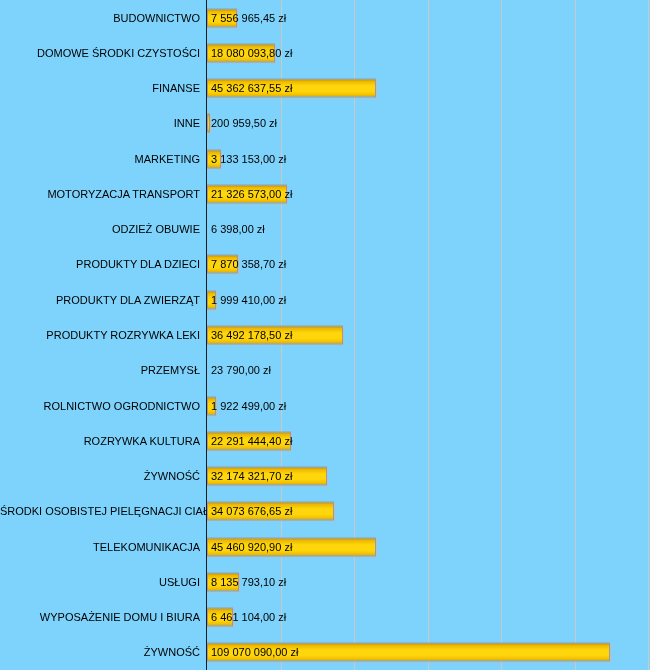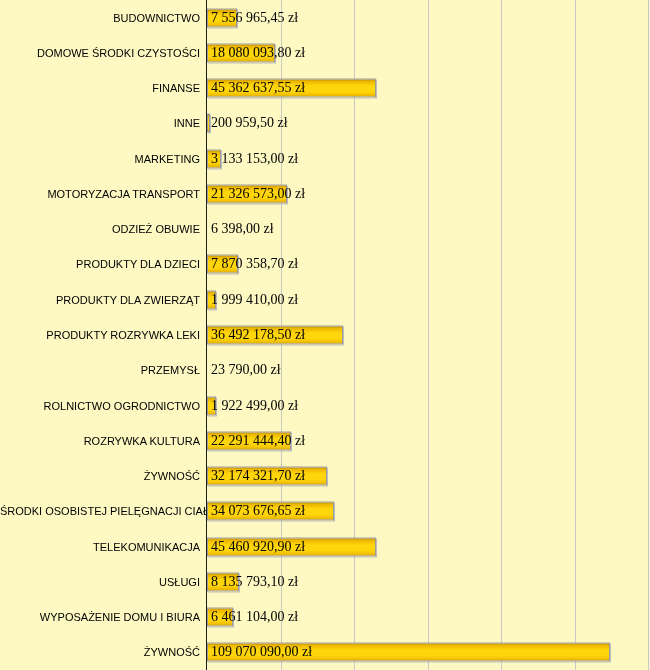--- a/index.html
+++ b/index.html
@@ -8,21 +8,21 @@
     width: 650px;
     height: 670px;
     background: #ffffff;
     font-family: "Liberation Sans", sans-serif;
     overflow: hidden;
   }
   .chart {
     position: relative;
     width: 650px;
     height: 670px;
-    background: #fef9c3;
+    background: #7dd3fc;
   }
   .gridline {
     position: absolute;
     top: 0;
     bottom: 0;
     width: 1px;
     background: #c9c9c9;
     z-index: 0;
   }
   .axis-line {
@@ -74,26 +74,25 @@
       #ffd60b 70%,
       #f3c303 88%,
       #e0ab00 100%);
     z-index: 2;
   }
   .value-label {
     position: absolute;
     left: 211px;
     top: 50%;
     transform: translateY(-50%);
-    font-size: 14px;
+    font-size: 11px;
     line-height: 12px;
     color: #000000;
     white-space: nowrap;
     z-index: 3;
-    font-family: Liberation Serif, serif;
   }
 </style>
 </head>
 <body>
 
 <div class="chart">
   <div id="gridlines">
       <div class="gridline" style="left: 280.5px;"></div>
       <div class="gridline" style="left: 354px;"></div>
       <div class="gridline" style="left: 427.5px;"></div>

